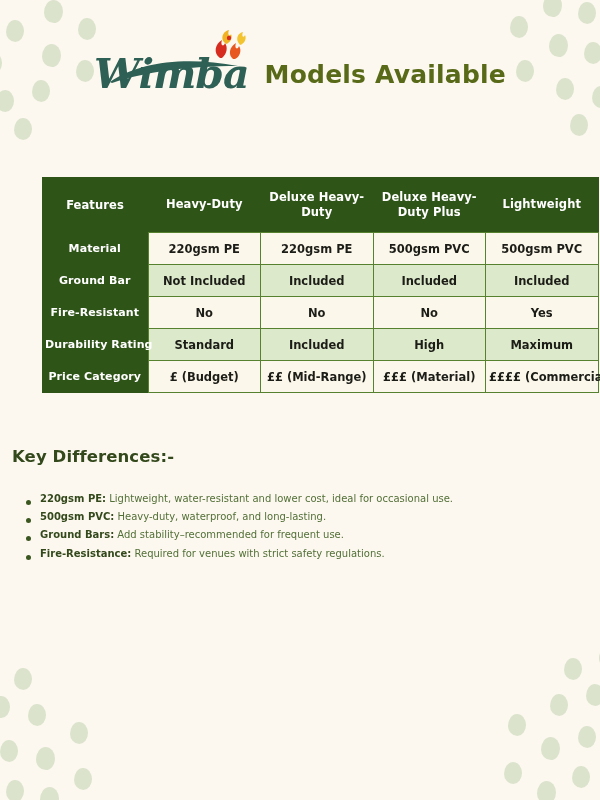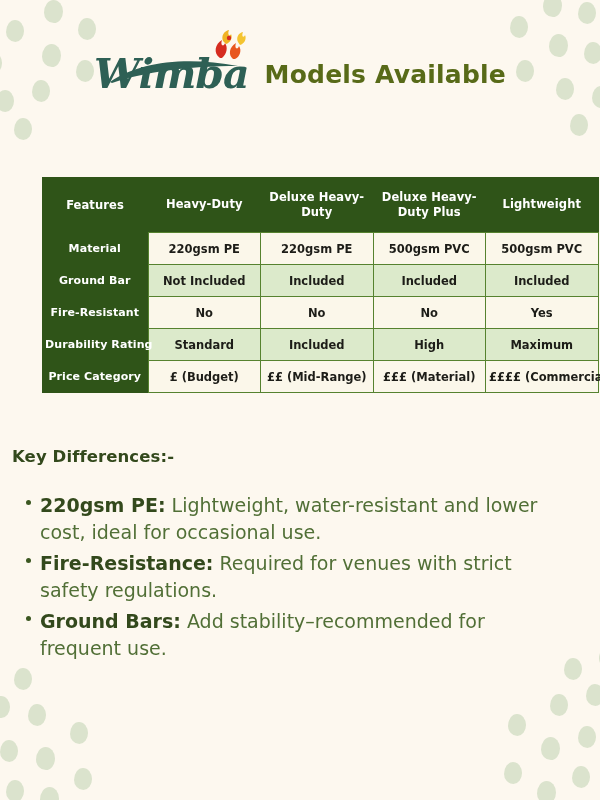--- a/index.html
+++ b/index.html
@@ -175,21 +175,21 @@
   ul.diff-list {
     list-style: none;
     margin: 0;
     padding: 0;
   }
   ul.diff-list li {
     position: relative;
     padding-left: 28px;
     margin-bottom: 4px;
     font-family: "DejaVu Sans", sans-serif;
-    font-size: 19px;
+    font-size: 10px;
     line-height: 1.42;
     color: #4a6b31;
   }
   ul.diff-list li .bullet {
     position: absolute;
     left: 14px;
     top: 8px;
     width: 5px;
     height: 5px;
     background: #3b5720;
@@ -342,24 +342,29 @@
   <div class="keydiff">
     <div class="keydiff-title">Key Differences:-</div>
     <ul class="diff-list">
       <li>
         <span class="bullet"></span>
         <span class="term">220gsm PE:</span>
         <span class="desc">Lightweight, water-resistant and lower cost, ideal for occasional use.</span>
       </li>
       <li>
         <span class="bullet"></span>
-        <span class="term">Fire-Resistance:</span>
-        <span class="desc">Required for venues with strict safety regulations.</span>
+        <span class="term">500gsm PVC:</span>
+        <span class="desc">Heavy-duty, waterproof, and long-lasting.</span>
       </li>
       <li>
         <span class="bullet"></span>
         <span class="term">Ground Bars:</span>
         <span class="desc">Add stability–recommended for frequent use.</span>
       </li>
+      <li>
+        <span class="bullet"></span>
+        <span class="term">Fire-Resistance:</span>
+        <span class="desc">Required for venues with strict safety regulations.</span>
+      </li>
     </ul>
   </div>
 
 </div>
 
 </body></html>

